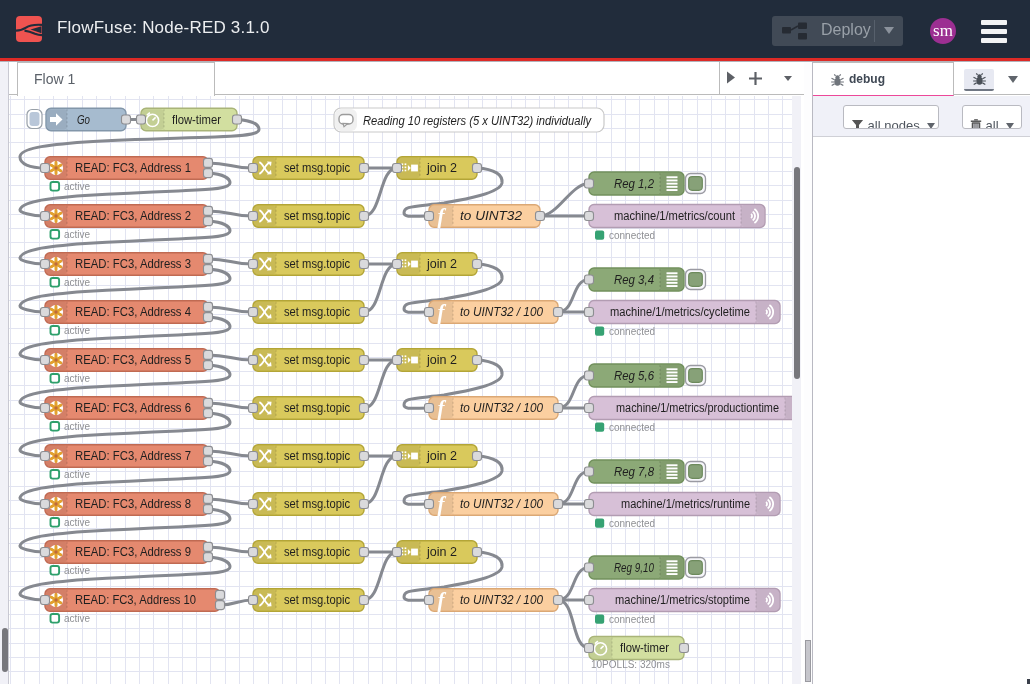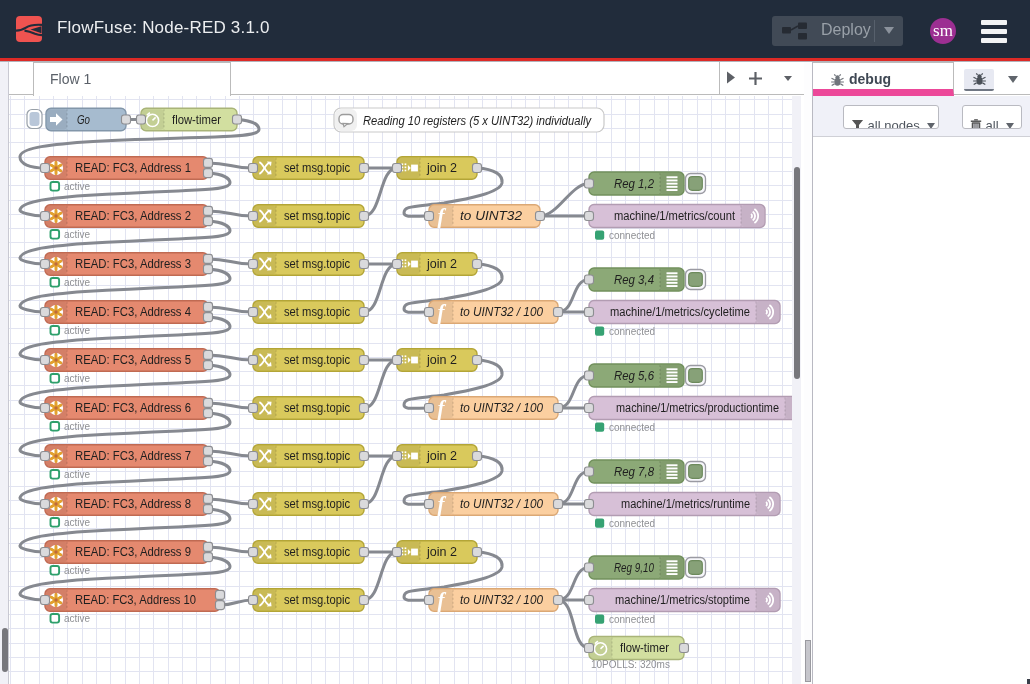--- a/index.html
+++ b/index.html
@@ -11,36 +11,36 @@
 #deploy .dv { position:absolute; right:28px; top:4px; bottom:4px; width:1px; background:#57606c; }
 #avatar { position:absolute; left:930px; top:18px; width:26px; height:26px; border-radius:50%;
   background:#9c2f92; color:#fff; font-weight:normal; font-size:17px; text-align:center; line-height:25px;
   font-family:"Liberation Serif",serif; }
 .bar { position:absolute; left:981px; width:26px; height:4.6px; background:#f2f3f4; border-radius:1px; }
 #wsp { position:absolute; left:0; top:61px; width:1030px; height:623px; background:#fff; }
 #lstrip { position:absolute; left:0; top:61px; width:9px; height:623px; background:#f1f1f7;
   border-right:1px solid #c9c9d2; }
 #tabbar { position:absolute; left:9px; top:61px; width:795px; height:34px; background:#fff;
   border-bottom:1px solid #bbbbbb; }
-#tab1 { position:absolute; left:24px; top:1px; width:198px; height:34px; background:#fff;
+#tab1 { position:absolute; left:8px; top:1px; width:198px; height:34px; background:#fff;
   border:1px solid #bbbbbb; border-bottom:none; color:#5b6169; font-size:14px;
   line-height:32px; padding-left:16px; }
 #tbsep { position:absolute; left:710px; top:0px; width:1px; height:34px; background:#bbbbbb; }
 #vsb { position:absolute; left:792px; top:96px; width:9px; height:588px; background:#f1f1f7; }
 #vsb .th { position:absolute; left:1.5px; top:71px; width:6px; height:212px; background:#77777c; border-radius:3px; }
 #lth { position:absolute; left:1.5px; top:567px; width:6px; height:44px; background:#77777c; border-radius:3px; }
 #midsb { position:absolute; left:804px; top:61px; width:8px; height:623px; background:#fdfdfe; }
 #midsb .th { position:absolute; left:1px; top:579px; width:6px; height:42px; background:#c6c6cc;
   border:1px solid #9a9aa0; }
 #panel { position:absolute; left:812px; top:61px; width:218px; height:623px;
   background:#fff; border-left:1px solid #b9b9c2; }
 #ptabrow { position:absolute; left:0; top:0; width:100%; height:34px; border-bottom:1px solid #bbbbbb; }
 #ptab { position:absolute; left:0px; top:1px; width:141px; height:34px; background:#fff;
-  border:1px solid #bbbbbb; border-left:none; border-bottom:7px solid #ec4899; z-index:2;
-  font-size:14px; font-weight:bold; color:#3f4854; line-height:32px; }
+  border:1px solid #bbbbbb; border-left:none; border-bottom:1px solid #ec4899; z-index:2;
+  font-size:12px; font-weight:bold; color:#3f4854; line-height:32px; }
 #pbugbtn { position:absolute; left:151px; top:8px; width:30px; height:22px; background:#e7e9f2;
   border-bottom:2px solid #6f7682; border-radius:2px; }
 #ptools { position:absolute; left:0; top:35px; width:100%; height:41px; background:#f0f1f8;
   border-bottom:1px solid #cfd0d6; }
 .pbtn { position:absolute; top:9px; height:24px; background:#fff; border:1px solid #b9bac1;
   border-radius:3px; font-size:13px; color:#4e555e; line-height:22px; padding:9px 7px; white-space:nowrap; overflow:hidden; }
 .cdn { display:inline-block; margin-left:7px; width:0; height:0; border-left:4.5px solid transparent;
   border-right:4.5px solid transparent; border-top:6px solid #60656c; vertical-align:1px; }
 </style></head><body>
 <div id="hdr">

